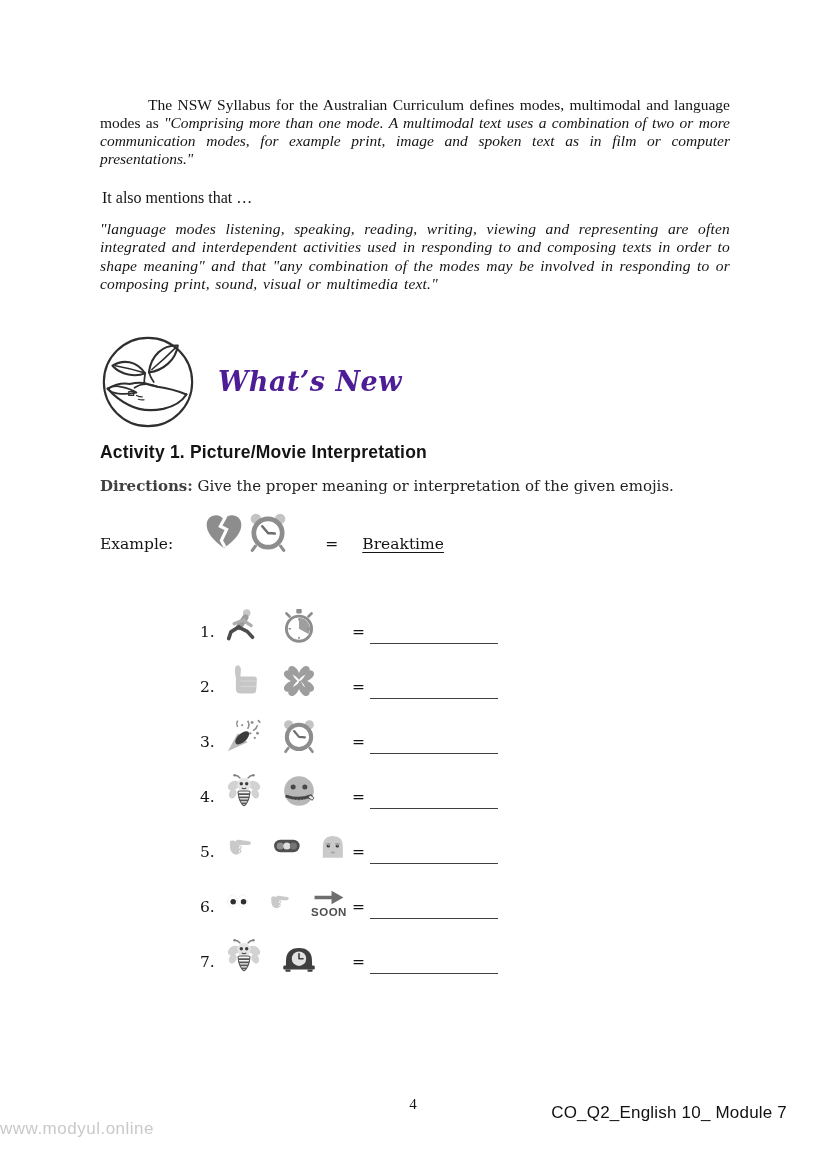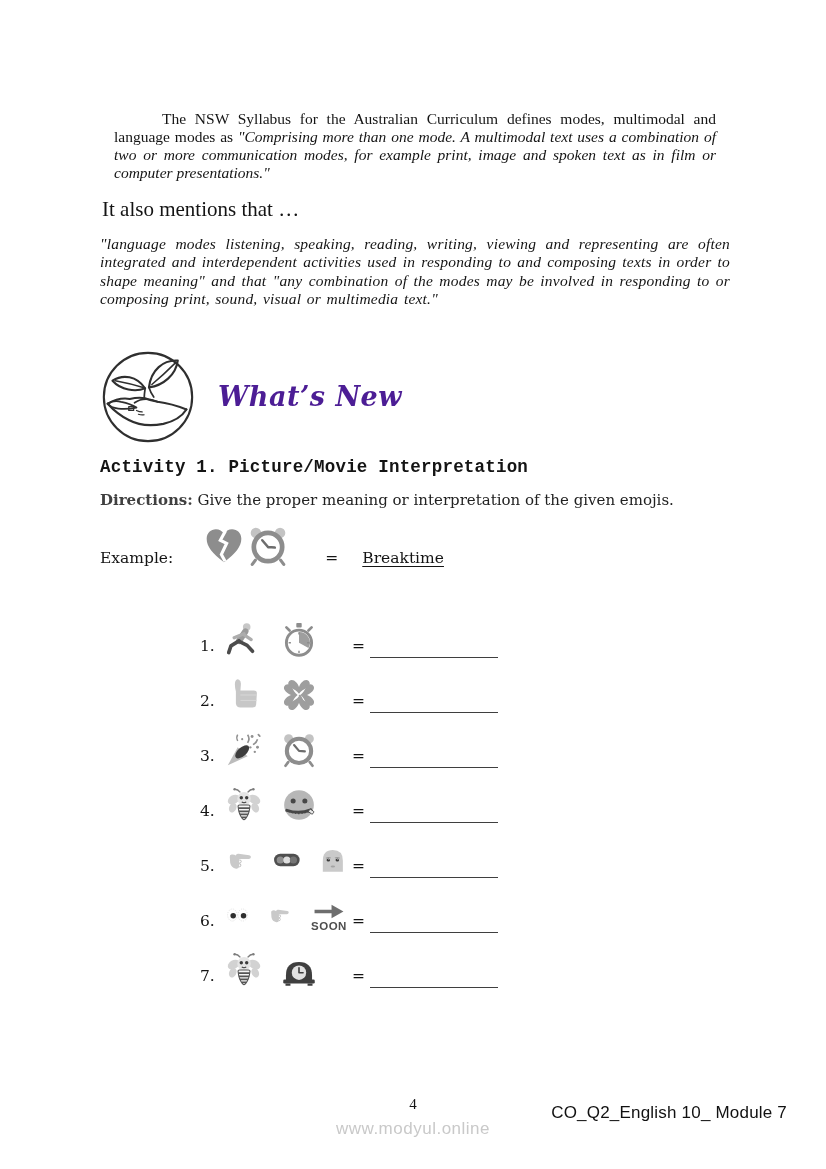--- a/index.html
+++ b/index.html
@@ -10,28 +10,28 @@
     background: #ffffff;
     font-family: "Liberation Serif", serif;
     color: #141414;
     overflow: hidden;
   }
   .defs { position: absolute; width: 0; height: 0; overflow: hidden; }
 
   .content { position: absolute; left: 100px; top: 96px; width: 630px; }
 
   .p1 {
-    margin: 14px;
+    margin: 0;
     font-size: 15.5px;
     line-height: 1.17;
     text-align: justify;
     text-indent: 48px;
   }
   .p1 .ital { font-style: italic; }
-  .p2 { margin: 12px 0 0 2px; font-size: 21px; }
+  .p2 { margin: 20px 0 0 2px; font-size: 16px; }
   .p3 {
     margin: 13px 0 0 0;
     font-style: italic;
     font-size: 15.5px;
     line-height: 1.2;
     text-align: justify;
     word-spacing: 1.5px;
     letter-spacing: 0.2px;
   }
 
@@ -42,21 +42,21 @@
     font-weight: bold;
     font-style: italic;
     font-size: 27px;
     margin-left: 22px;
     letter-spacing: 0.5px;
     color: #4c1d95;
   }
 
   .activity-heading {
     margin-top: 12px;
-    font-family: Liberation Mono, monospace;
+    font-family: Liberation Sans, sans-serif;
     font-weight: bold;
     font-size: 17.5px;
     letter-spacing: 0.2px;
   }
   .directions { margin-top: 14px; font-family: "DejaVu Serif", serif; font-size: 15px; color: #222; }
   .directions .bold { font-weight: bold; color: #404040; }
 
   .example-row {
     margin-top: 16px;
     display: flex;
@@ -103,21 +103,20 @@
     position: absolute;
     left: 0; right: 0;
     top: 1096px;
     text-align: center;
     font-size: 15px;
   }
   .watermark {
     position: absolute;
     left: 0; right: 0;
     top: 1119px;
-    text-align: center;
     font-family: "Liberation Sans", sans-serif;
     font-size: 17px;
     color: #c9c9c9;
     letter-spacing: 0.5px;
   }
   .footer-right {
     position: absolute;
     top: 1103px;
     right: 39px;
     font-family: "Liberation Sans", sans-serif;

